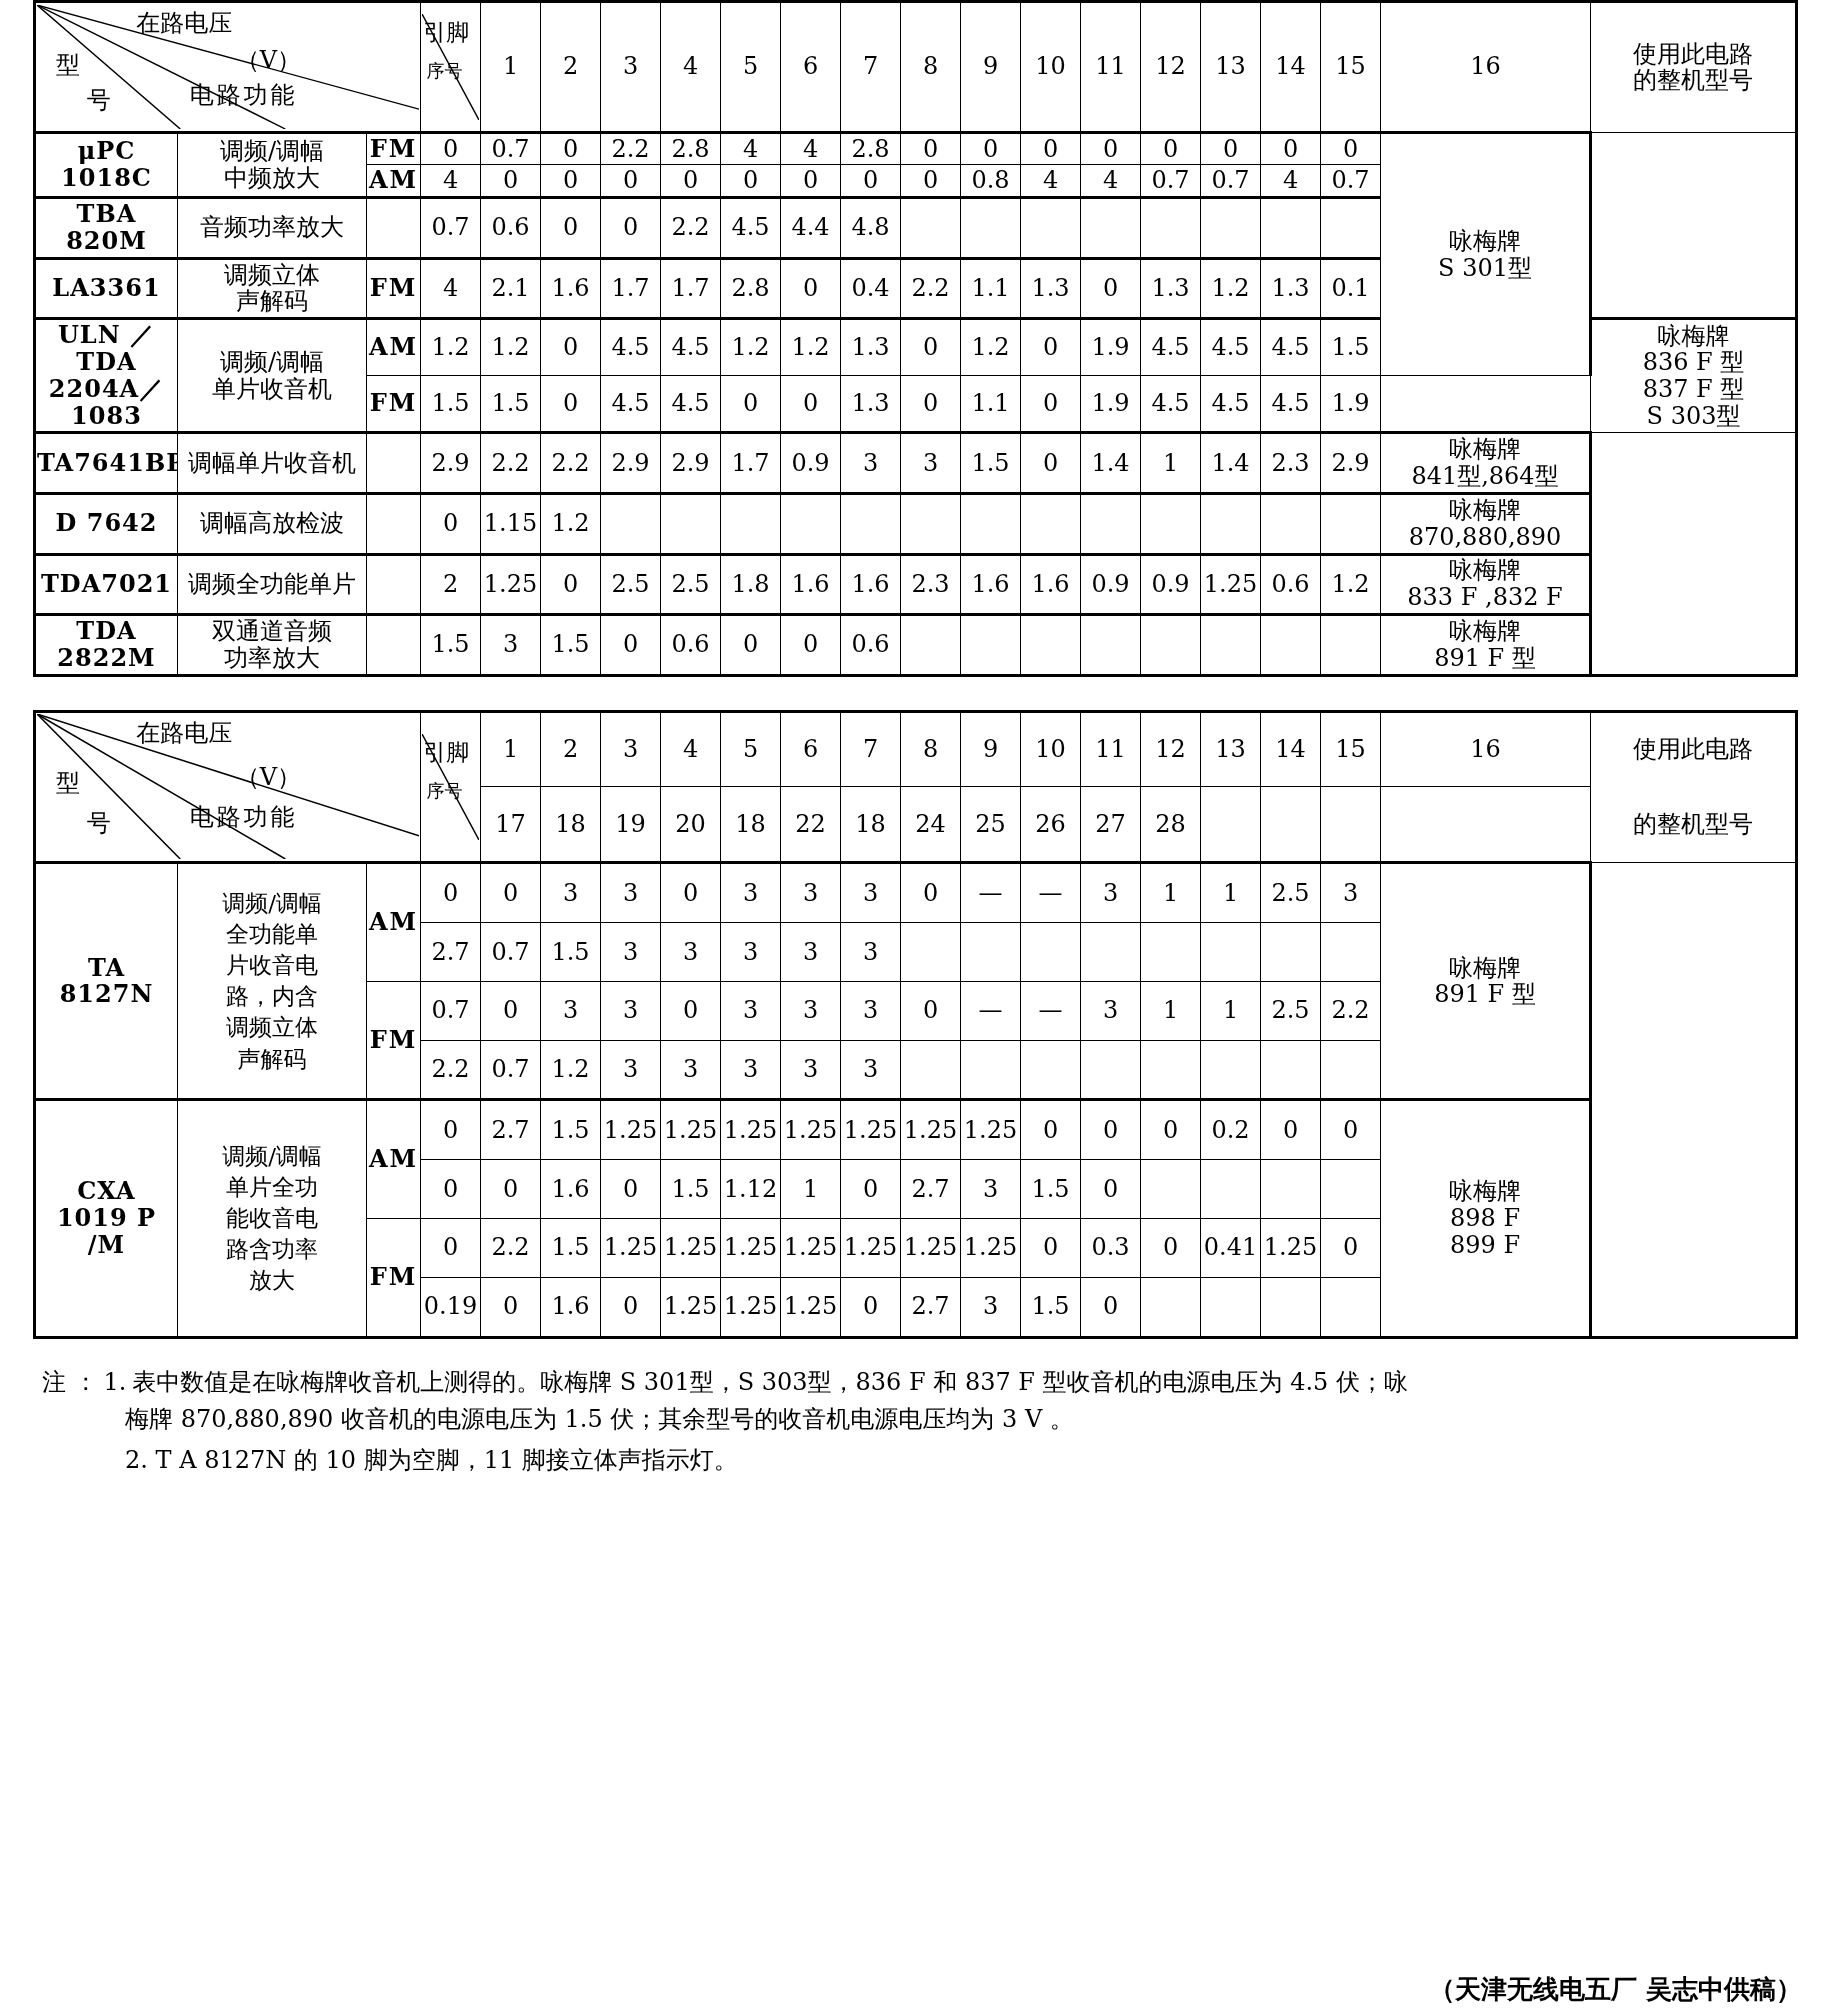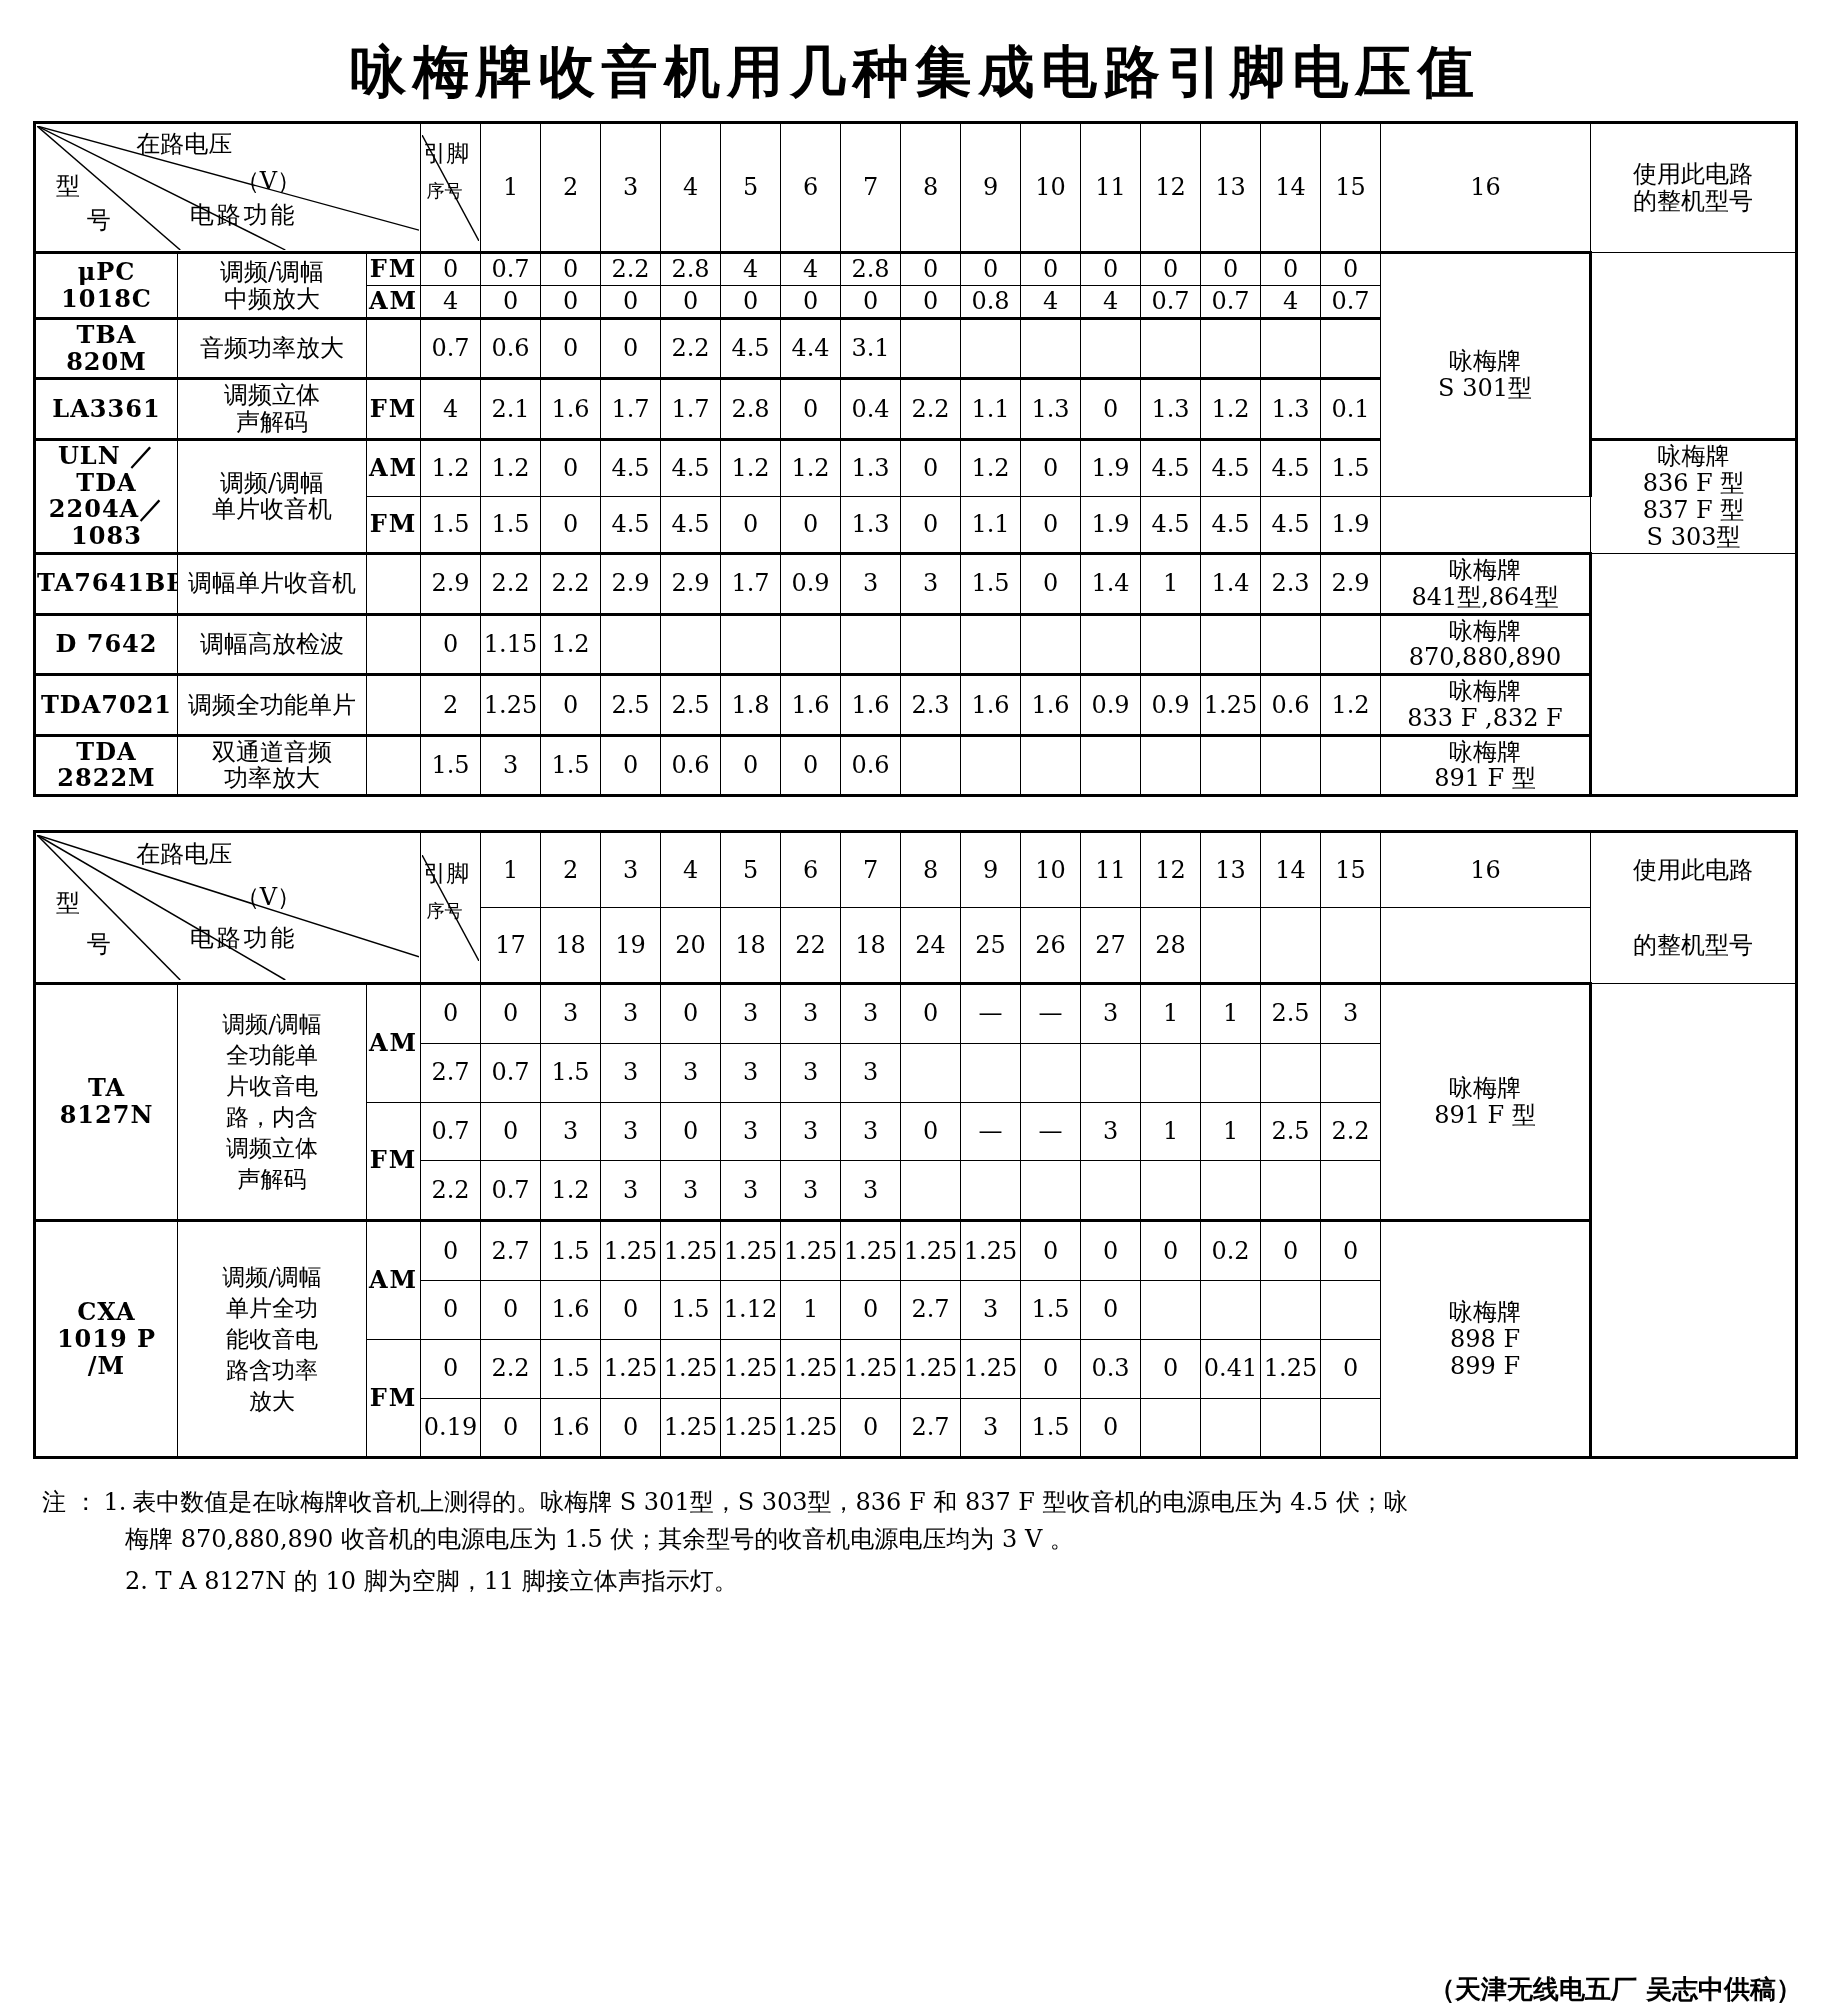--- a/index.html
+++ b/index.html
@@ -80,21 +80,20 @@
     font-size:26px;font-weight:bold;
     white-space:nowrap;
   }
   .gap{height:33px;}
 </style>
 </head>
 <body>
 
 <div class="page">
 
-  <div class="title">咏梅牌收音机用几种集成电路引脚电压值</div>
 
   <div class="tbl-wrap">
     <table class="grid">
       <colgroup>
         <col style="width:143px">
           <col style="width:189px">
           <col style="width:54px">
         <col style="width:60px">
           <col style="width:60px">
           <col style="width:60px">
@@ -201,21 +200,21 @@
             <td class="model" rowspan="1" style="border-top:3.4px solid #000;border-left:3.4px solid #000;">TBA<br>820M</td>
             <td class="cn" rowspan="1" style="border-top:3.4px solid #000;">音频功率放大</td>
             <td class="mode" style="border-top:3.4px solid #000;"></td>
             <td class="num" style="border-top:3.4px solid #000;">0.7</td>
             <td class="num" style="border-top:3.4px solid #000;">0.6</td>
             <td class="num" style="border-top:3.4px solid #000;">0</td>
             <td class="num" style="border-top:3.4px solid #000;">0</td>
             <td class="num" style="border-top:3.4px solid #000;">2.2</td>
             <td class="num" style="border-top:3.4px solid #000;">4.5</td>
             <td class="num" style="border-top:3.4px solid #000;">4.4</td>
-            <td class="num" style="border-top:3.4px solid #000;">3.1</td>
+            <td class="num" style="border-top:3.4px solid #000;">4.8</td>
             <td class="num" style="border-top:3.4px solid #000;"></td>
             <td class="num" style="border-top:3.4px solid #000;"></td>
             <td class="num" style="border-top:3.4px solid #000;"></td>
             <td class="num" style="border-top:3.4px solid #000;"></td>
             <td class="num" style="border-top:3.4px solid #000;"></td>
             <td class="num" style="border-top:3.4px solid #000;"></td>
             <td class="num" style="border-top:3.4px solid #000;"></td>
             <td class="num" style="border-top:3.4px solid #000;"></td>
           </tr>
           <tr>

